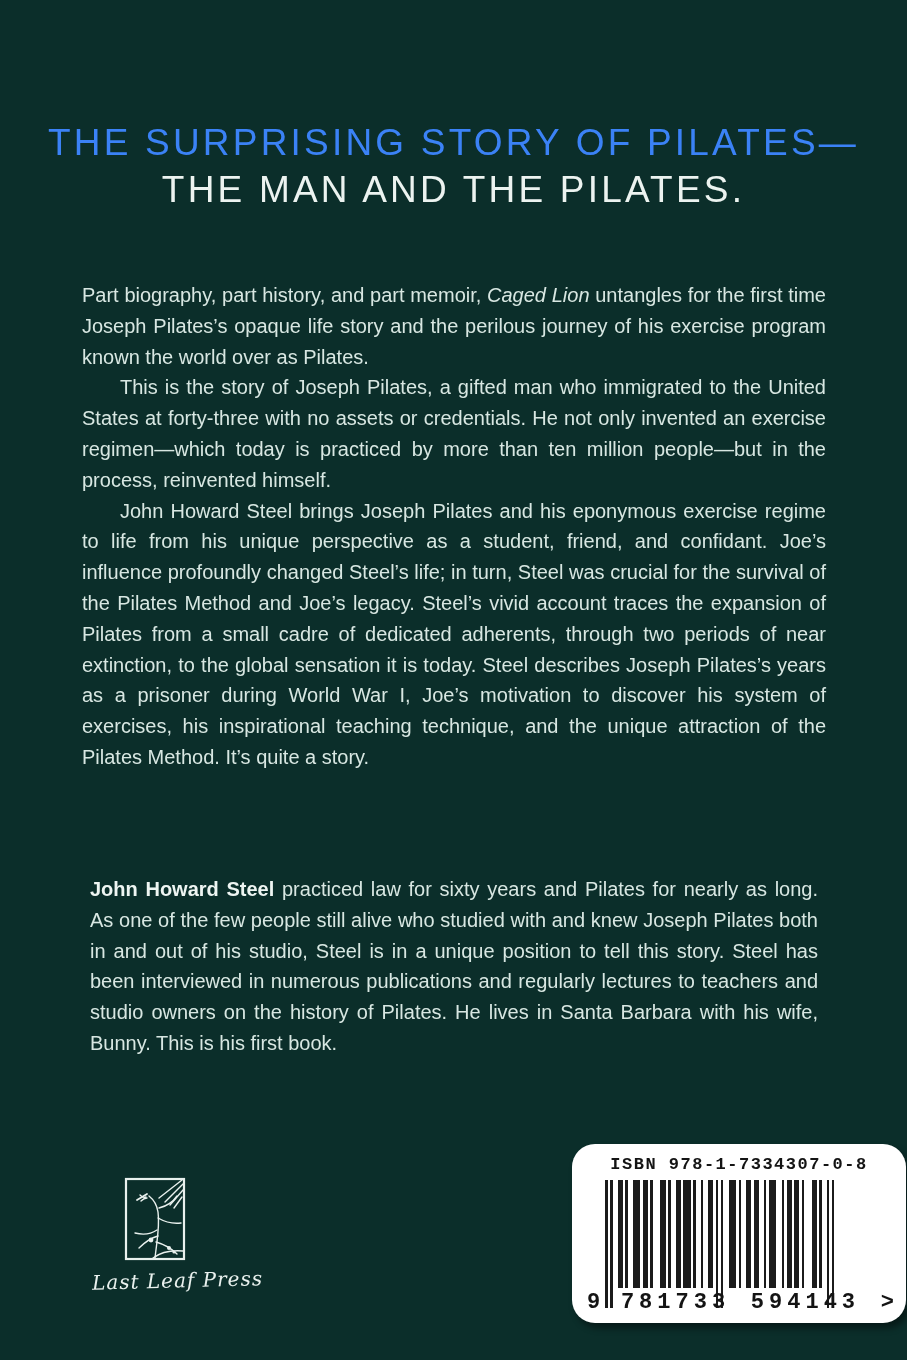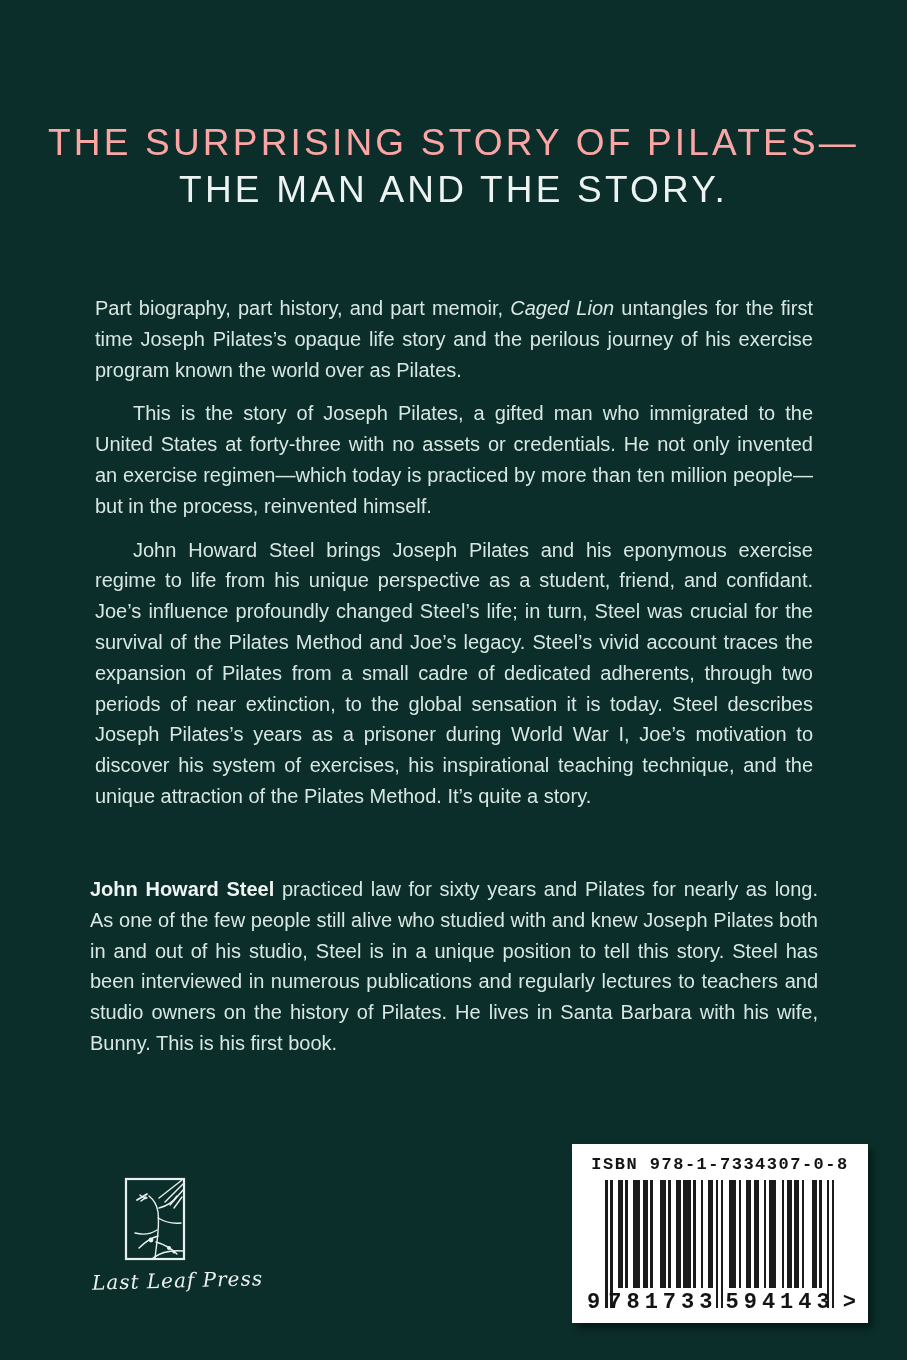--- a/index.html
+++ b/index.html
@@ -12,29 +12,29 @@
   .cover{
     position:relative;width:907px;height:1360px;
     background:#0b2e2a;overflow:hidden;
   }
   
   .headline{
     position:absolute;top:119px;left:0;width:907px;
     text-align:center;line-height:47px;
     font-size:37px;font-weight:400;letter-spacing:3.2px;
   }
-  .headline-line1{color:#fca5a5;}
+  .headline-line1{color:#3b82f6;}
   .headline-line2{color:#ecf3f0;}
   
   .synopsis{
     position:absolute;top:280px;left:82px;width:744px;
     color:#d8e7e2;font-size:20px;line-height:30.8px;
     text-align:justify;
   }
-  .synopsis p{margin:13px;}
+  .synopsis p{margin:0;}
   .synopsis p.indent{text-indent:38px;}
   .title-em{font-style:italic;}
   
   .bio{
     position:absolute;top:866px;left:82px;width:744px;
     color:#d8e7e2;font-size:20px;line-height:30.8px;
     text-align:justify;
   }
   .bio p{margin:8px;}
   .bio strong{font-weight:bold;color:#eef5f2;}
@@ -46,23 +46,24 @@
   .logo-art{display:block;margin:0 auto;overflow:visible;}
   .publisher-name{
     margin-top:9px;
     font-family:"DejaVu Serif","Liberation Serif",serif;
     font-style:italic;font-size:20px;letter-spacing:1px;
     color:#e9f1ee;transform:rotate(-1.5deg);
     white-space:nowrap;
   }
   
   .barcode-box{
-    position:absolute;top:1144px;left:572px;width:296px;height:179px;
+    position:absolute;top:1144px;left:572px;width:334px;height:179px;
     background:#ffffff;box-shadow:4px 5px 7px rgba(0,0,0,0.45);
     box-sizing:border-box;
+    border-radius:23px;
   }
   .isbn-label{
     margin-top:11px;text-align:center;
     font-family:"Liberation Mono",monospace;font-weight:bold;
     font-size:17px;letter-spacing:1.5px;color:#141414;
     white-space:nowrap;
   }
   .bars{
     position:absolute;top:36px;left:33px;width:230px;height:130px;
     display:flex;align-items:flex-start;
@@ -78,21 +79,21 @@
   }
   .barcode-digits .grp{letter-spacing:5px;}
 </style>
 </head>
 <body>
 
 <div class="cover">
 
   <header class="headline">
     <div class="headline-line1">THE SURPRISING STORY OF PILATES—</div>
-    <div class="headline-line2">THE MAN AND THE STORY.</div>
+    <div class="headline-line2">THE MAN AND THE PILATES.</div>
   </header>
 
   <section class="synopsis">
     <p><span>Part biography, part history, and part memoir, </span><em class="title-em">Caged Lion</em><span> untangles for the first time Joseph Pilates’s opaque life story and the perilous journey of his exercise program known the world over as Pilates.</span></p>
     <p class="indent">This is the story of Joseph Pilates, a gifted man who immigrated to the United States at forty-three with no assets or credentials. He not only invented an exercise regimen—which today is practiced by more than ten million people—but in the process, reinvented himself.</p>
     <p class="indent">John Howard Steel brings Joseph Pilates and his eponymous exercise regime to life from his unique perspective as a student, friend, and confidant. Joe’s influence profoundly changed Steel’s life; in turn, Steel was crucial for the survival of the Pilates Method and Joe’s legacy. Steel’s vivid account traces the expansion of Pilates from a small cadre of dedicated adherents, through two periods of near extinction, to the global sensation it is today. Steel describes Joseph Pilates’s years as a prisoner during World War I, Joe’s motivation to discover his system of exercises, his inspirational teaching technique, and the unique attraction of the Pilates Method. It’s quite a story.</p>
   </section>
 
   <section class="bio">
     <p><strong>John Howard Steel</strong><span> practiced law for sixty years and Pilates for nearly as long. As one of the few people still alive who studied with and knew Joseph Pilates both in and out of his studio, Steel is in a unique position to tell this story. Steel has been interviewed in numerous publications and regularly lectures to teachers and studio owners on the history of Pilates. He lives in Santa Barbara with his wife, Bunny. This is his first book.</span></p>

